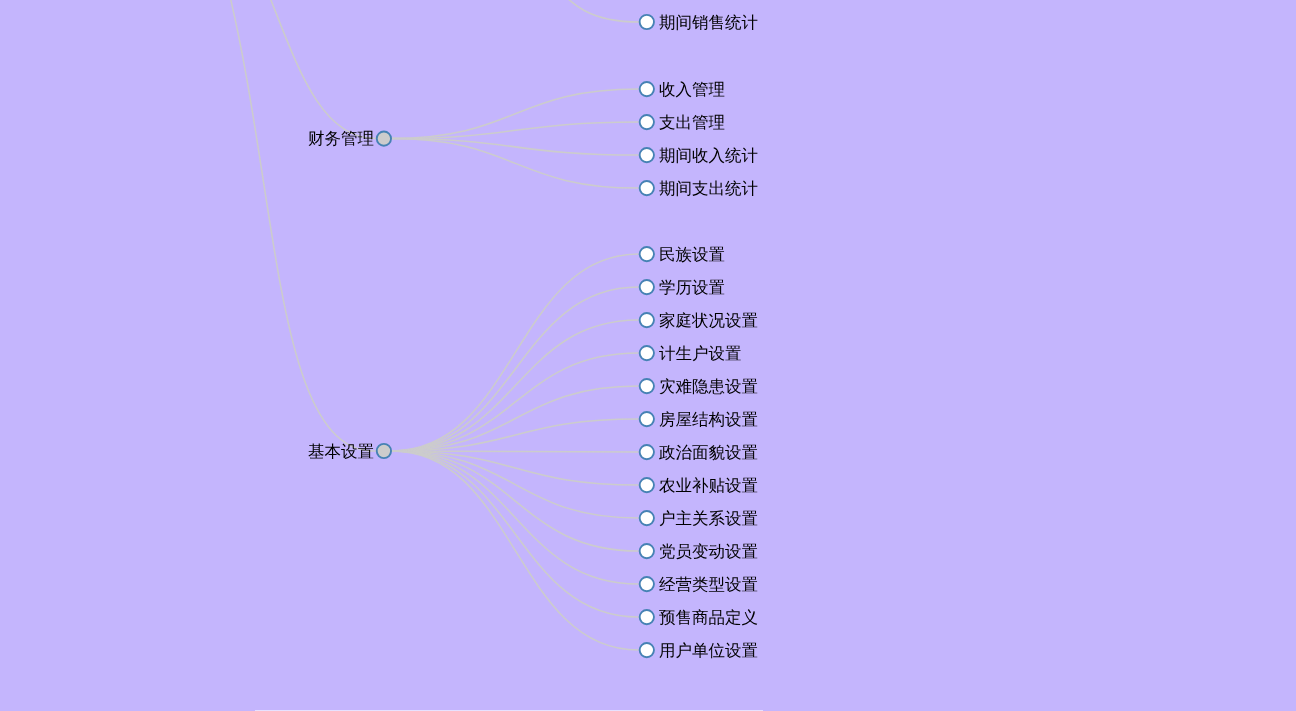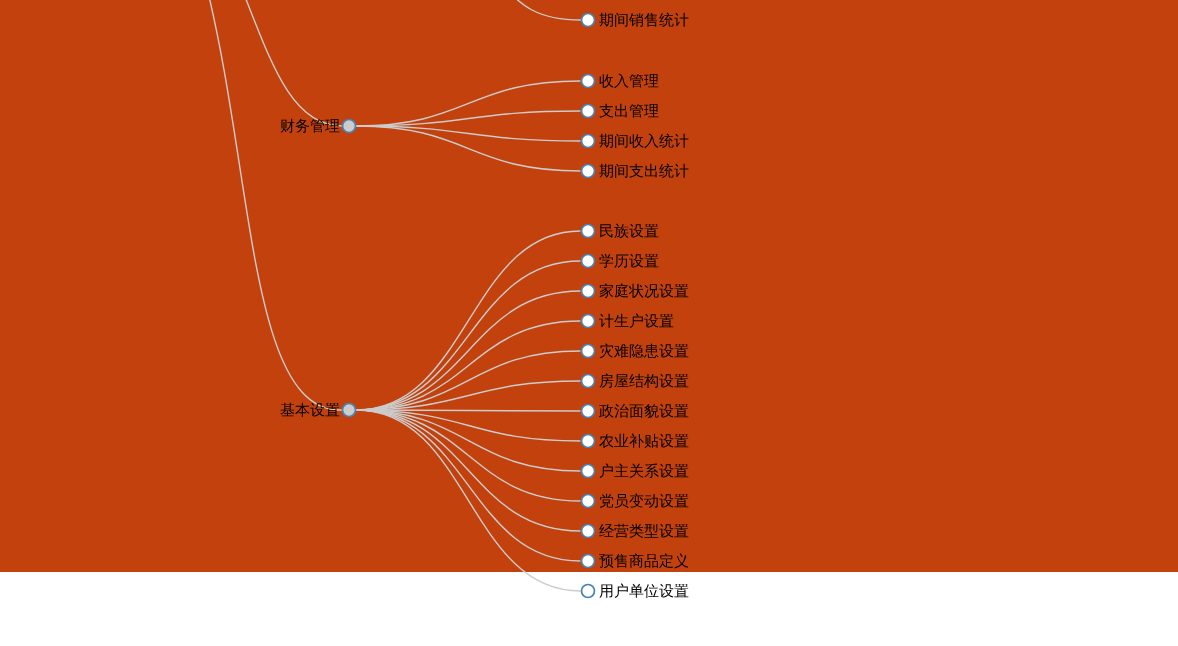--- a/index.html
+++ b/index.html
@@ -7,22 +7,22 @@
     padding: 0;
     background: #ffffff;
     width: 1178px;
     height: 646px;
     overflow: hidden;
     font-family: "Liberation Sans", sans-serif;
   }
   .stage {
     position: relative;
     width: 1178px;
-    height: 572px;
-    background: #c2410c;
+    height: 646px;
+    background: #c4b5fd;
   }
   svg text.lbl {
     font-family: "Liberation Sans", "DejaVu Sans", sans-serif;
     font-size: 15px;
   }
 </style>
 </head>
 <body>
 
 <div class="stage">

